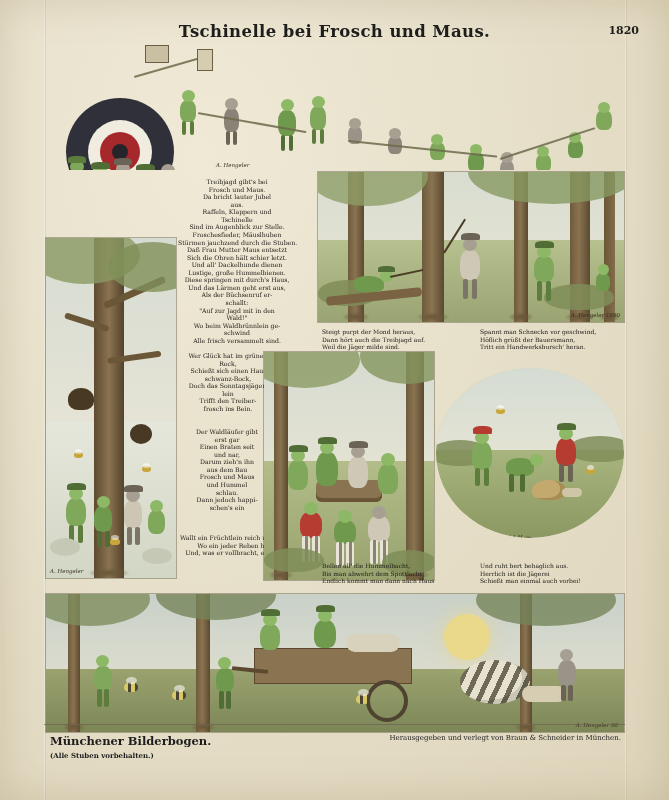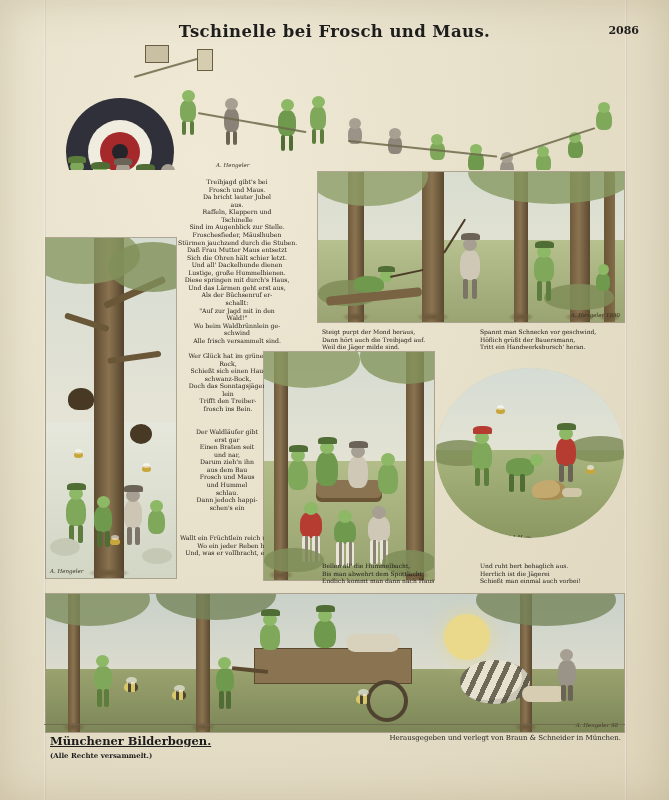--- a/index.html
+++ b/index.html
@@ -83,42 +83,42 @@
   .cap{
     position:absolute;
     font-family:"DejaVu Serif", serif;
     color:#23201a;
     line-height:1.25;
   }
   
   .footer{position:absolute;left:44px;right:44px;bottom:24px;height:52px;}
   .rule{position:absolute;left:0;right:0;top:0;height:1px;background:#6d6450;opacity:.75;}
   .f-left{position:absolute;left:6px;top:10px;}
-  .f-left .b1{font-family:"DejaVu Serif", serif;font-weight:bold;font-size:11.5px;color:#1d1d1d;text-decoration:underline;}
+  .f-left .b1{font-family:"DejaVu Serif", serif;font-weight:bold;font-size:11.5px;color:#1d1d1d;}
   .f-left .b2{font-family:"DejaVu Serif", serif;font-weight:bold;font-size:7px;color:#1d1d1d;margin-top:3px;}
   .f-mid{position:absolute;left:0;right:0;top:10px;text-align:center;}
   .f-mid .n1{font-family:"DejaVu Serif", serif;font-weight:bold;font-size:12px;color:#1d1d1d;}
   .f-mid .n2{font-family:"DejaVu Serif", serif;font-size:7px;color:#1d1d1d;margin-top:6px;}
   .f-right{position:absolute;right:4px;top:10px;text-align:right;
            font-family:"DejaVu Serif", serif;font-size:7px;color:#1d1d1d;}
   .sig{position:absolute;font-family:"DejaVu Serif", serif;font-size:5.5px;color:#3a3323;font-style:italic;}
   .target-ring{position:absolute;border-radius:50%;}
   .streamer{position:absolute;height:2px;background:#6c6a4a;border-radius:1px;transform-origin:left center;opacity:.85;}
   .bug{position:absolute;border-radius:50% 50% 40% 40%;}
   .wing{position:absolute;border-radius:50%;background:rgba(255,255,255,.55);}
 </style>
 </head>
 <body>
 
 <div class="page">
   <div class="fold f1"></div>
   <div class="fold f2"></div>
 
   <div class="title">Tschinelle bei Frosch und Maus.</div>
-  <div class="plate-no">2086</div>
+  <div class="plate-no">1820</div>
 
   <div class="ill free" style="left:48px;top:40px;width:576px;height:130px;">
 
     <div class="target-ring" style="left:18px;top:58px;width:108px;height:108px;background:#30303a;"></div>
     <div class="target-ring" style="left:40px;top:80px;width:64px;height:64px;background:#f0ece0;"></div>
     <div class="target-ring" style="left:52px;top:92px;width:40px;height:40px;background:#a5282a;"></div>
     <div class="target-ring" style="left:64px;top:104px;width:16px;height:16px;background:#24242a;"></div>
 
     <div class="fig" style="left:20px;top:120px;">
 
@@ -549,21 +549,21 @@
       <div class="leg" style="left:3px;top:35px;width:5px;height:18px;background:#4f6d34;"></div>
       <div class="leg" style="left:10px;top:35px;width:5px;height:18px;background:#4f6d34;"></div>
     </div>
     <div class="sig" style="right:6px;bottom:4px;">A. Hengeler 98</div>
   </div>
 
   <div class="footer">
     <div class="rule"></div>
     <div class="f-left">
       <div class="b1">Münchener Bilderbogen.</div>
-      <div class="b2">(Alle Rechte versammelt.)</div>
+      <div class="b2">(Alle Stuben vorbehalten.)</div>
     </div>
     <div class="f-mid">
     </div>
     <div class="f-right">
       <div>Herausgegeben und verlegt von Braun &amp; Schneider in München.</div>
     </div>
   </div>
 
   <div class="paper-edge"></div>
 </div>

